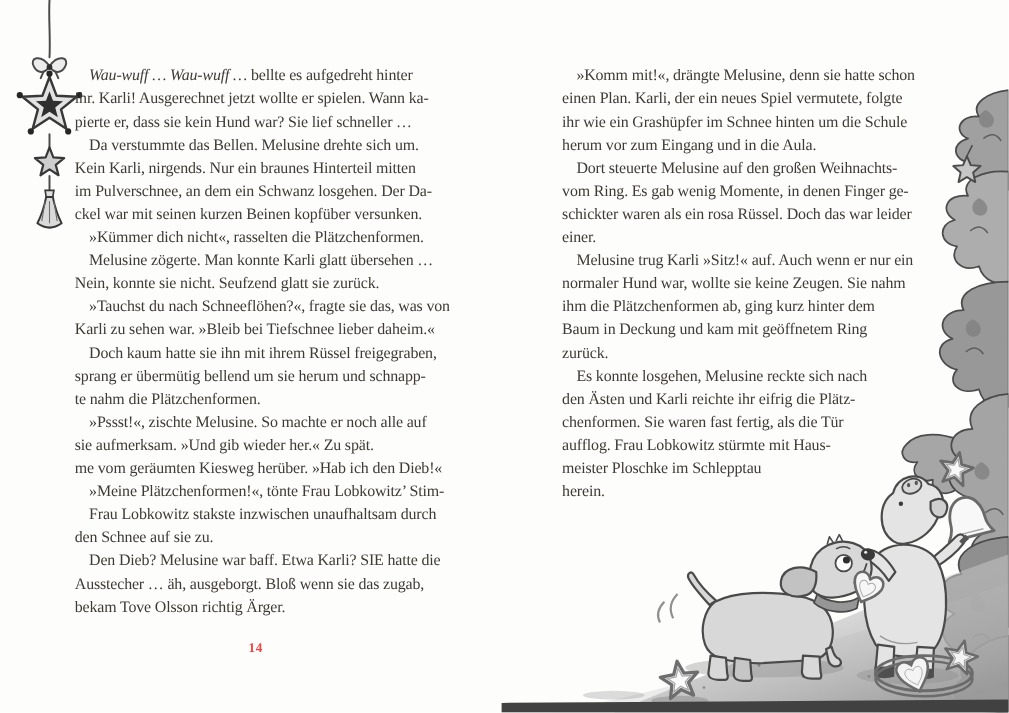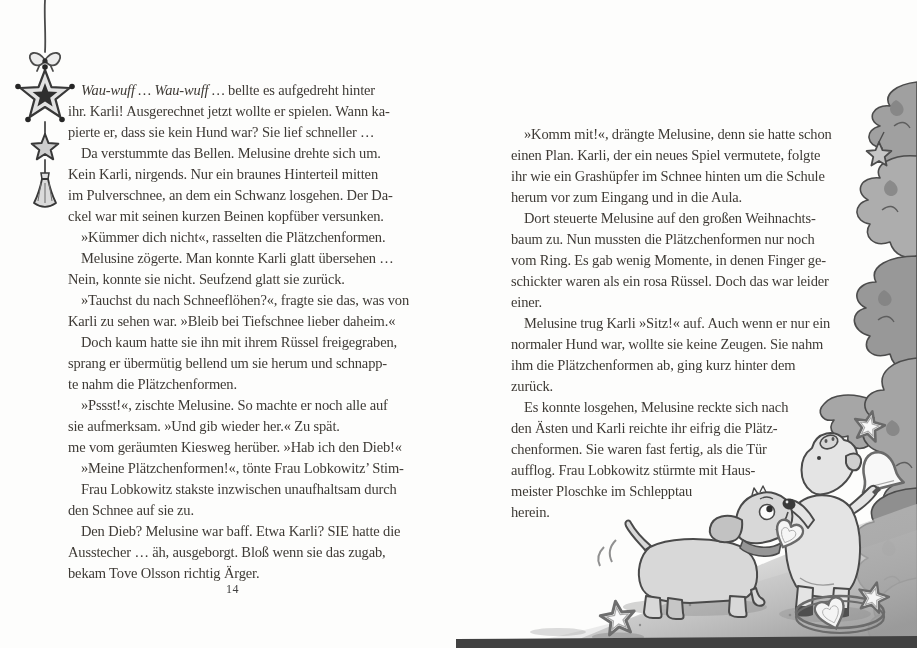--- a/index.html
+++ b/index.html
@@ -2,30 +2,30 @@
 <html><head>
 <meta charset="utf-8">
 <style>
   html,body { margin:0; padding:0; background:#ffffff; }
   .spread {
     position:relative; width:917px; height:648px;
     background:#fdfdfc; overflow:hidden;
     font-family:"Liberation Serif","DejaVu Serif",serif;
   }
   .text-col {
-    position:absolute; top:80px; color:#3e3a35;
+    position:absolute; top:59px; color:#3e3a35;
     font-size:14.5px; line-height:21px; letter-spacing:-0.15px;font-family:Liberation Serif, serif;
   }
   #left-text  { left:68px;  width:392px; }
-  #right-text { left:511px; width:360px;margin-top:44px; }
+  #right-text { left:511px; width:360px; }
   .line { white-space:nowrap; height:21px; }
   .para .line.first { padding-left:13px; }
   .pagenum {
     position:absolute; left:226px; top:582px;
-    font-size:12px; color:#404040; letter-spacing:0.5px;
+    font-size:12px; color:#ef4444; letter-spacing:0.5px;font-weight:bold;
   }
   svg { position:absolute; display:block; }
   #ornament-svg { left:6px; top:0; }
   #tree-svg { left:812px; top:60px; }
   #scene-svg { left:440px; top:400px; }
 </style>
 </head>
 <body>
 
 <div class="spread">
@@ -113,29 +113,29 @@
   <div class="page-right">
     <div class="text-col" id="right-text">
         <div class="para">
           <div class="line first">»Komm mit!«, drängte Melusine, denn sie hatte schon</div>
           <div class="line">einen Plan. Karli, der ein neues Spiel vermutete, folgte</div>
           <div class="line">ihr wie ein Grashüpfer im Schnee hinten um die Schule</div>
           <div class="line">herum vor zum Eingang und in die Aula.</div>
         </div>
         <div class="para">
           <div class="line first">Dort steuerte Melusine auf den großen Weihnachts-</div>
-          <div class="line">baum zu. Nun mussten die Plätzchenformen nur noch</div>
           <div class="line">vom Ring. Es gab wenig Momente, in denen Finger ge-</div>
           <div class="line">schickter waren als ein rosa Rüssel. Doch das war leider</div>
           <div class="line">einer.</div>
         </div>
         <div class="para">
           <div class="line first">Melusine trug Karli »Sitz!« auf. Auch wenn er nur ein</div>
           <div class="line">normaler Hund war, wollte sie keine Zeugen. Sie nahm</div>
           <div class="line">ihm die Plätzchenformen ab, ging kurz hinter dem</div>
+          <div class="line">Baum in Deckung und kam mit geöffnetem Ring</div>
           <div class="line">zurück.</div>
         </div>
         <div class="para">
           <div class="line first">Es konnte losgehen, Melusine reckte sich nach</div>
           <div class="line">den Ästen und Karli reichte ihr eifrig die Plätz-</div>
           <div class="line">chenformen. Sie waren fast fertig, als die Tür</div>
           <div class="line">aufflog. Frau Lobkowitz stürmte mit Haus-</div>
           <div class="line">meister Ploschke im Schlepptau</div>
           <div class="line">herein.</div>
         </div>

